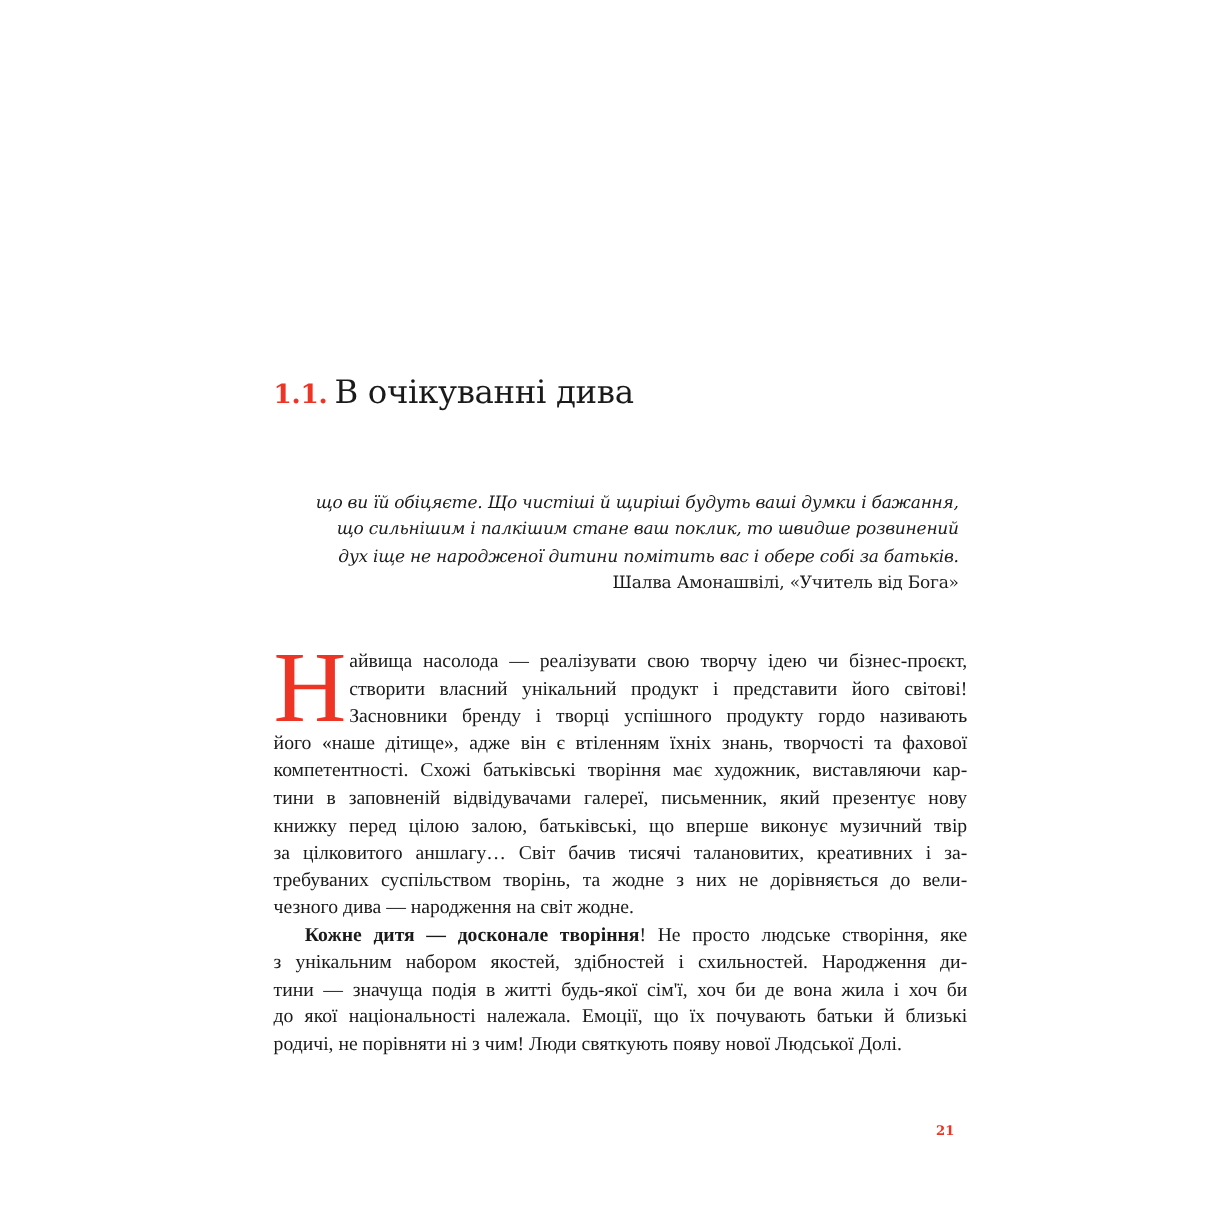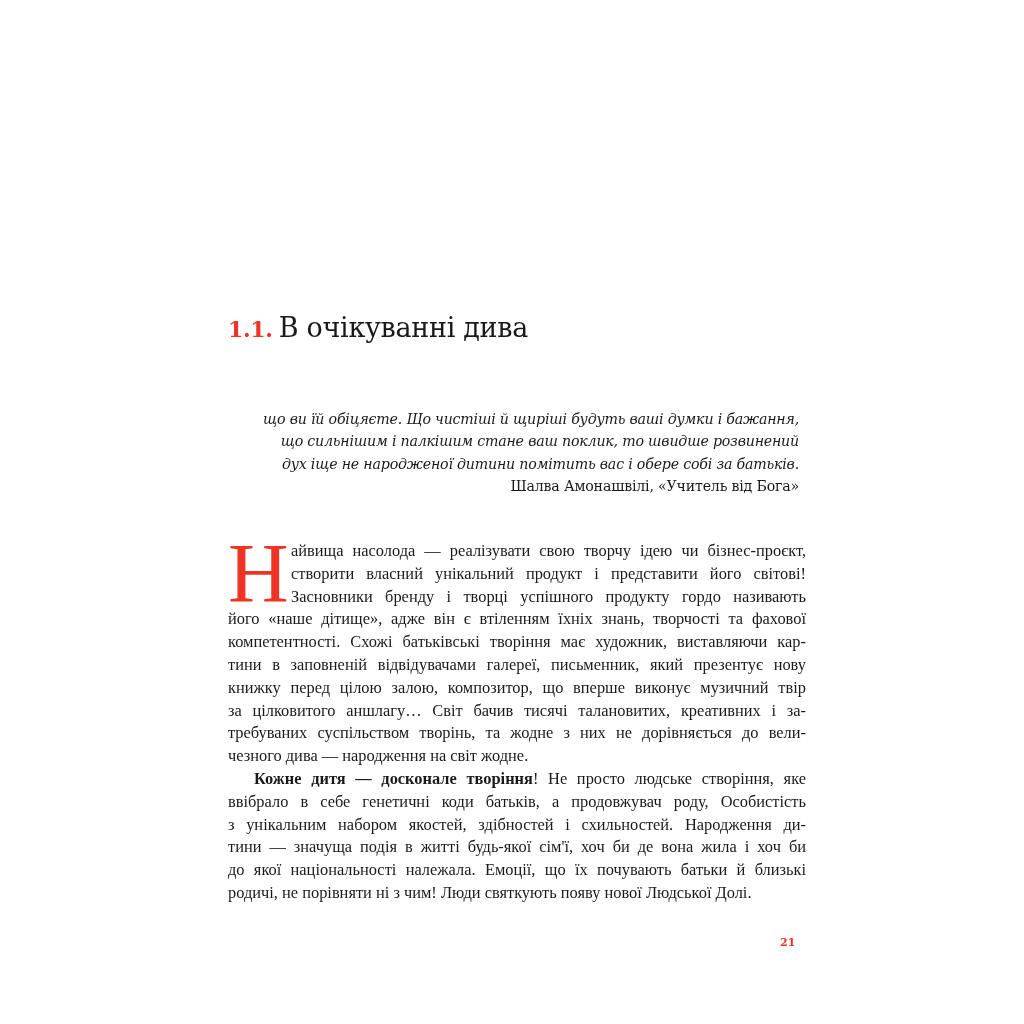--- a/index.html
+++ b/index.html
@@ -132,29 +132,28 @@
   <div class="body-text">
     <span class="drop-cap">Н</span>
 
     <div>
       <span class="body-line indented-dropcap">айвища насолода — реалізувати свою творчу ідею чи бізнес-проєкт,</span>
       <span class="body-line indented-dropcap">створити власний унікальний продукт і представити його світові!</span>
       <span class="body-line indented-dropcap">Засновники бренду і творці успішного продукту гордо називають</span>
       <span class="body-line">його «наше дітище», адже він є втіленням їхніх знань, творчості та фахової</span>
       <span class="body-line">компетентності. Схожі батьківські творіння має художник, виставляючи кар-</span>
       <span class="body-line">тини в заповненій відвідувачами галереї, письменник, який презентує нову</span>
-      <span class="body-line">книжку перед цілою залою, композитор, що вперше виконує музичний твір</span>
+      <span class="body-line">книжку перед цілою залою, батьківські, що вперше виконує музичний твір</span>
       <span class="body-line">за цілковитого аншлагу… Світ бачив тисячі талановитих, креативних і за-</span>
       <span class="body-line">требуваних суспільством творінь, та жодне з них не дорівняється до вели-</span>
       <span class="body-line last">чезного дива — народження на світ жодне.</span>
     </div>
 
     <div>
       <span class="body-line para-start"><span class="bold-lead">Кожне дитя — досконале творіння</span><span>! Не просто людське створіння, яке</span></span>
-      <span class="body-line">ввібрало в себе генетичні коди батьків, а продовжувач роду, Особистість</span>
       <span class="body-line">з унікальним набором якостей, здібностей і схильностей. Народження ди-</span>
       <span class="body-line">тини — значуща подія в житті будь-якої сім'ї, хоч би де вона жила і хоч би</span>
       <span class="body-line">до якої національності належала. Емоції, що їх почувають батьки й близькі</span>
       <span class="body-line last">родичі, не порівняти ні з чим! Люди святкують появу нової Людської Долі.</span>
     </div>
   </div>
 
   <div class="page-number">21</div>
 
 </div>

